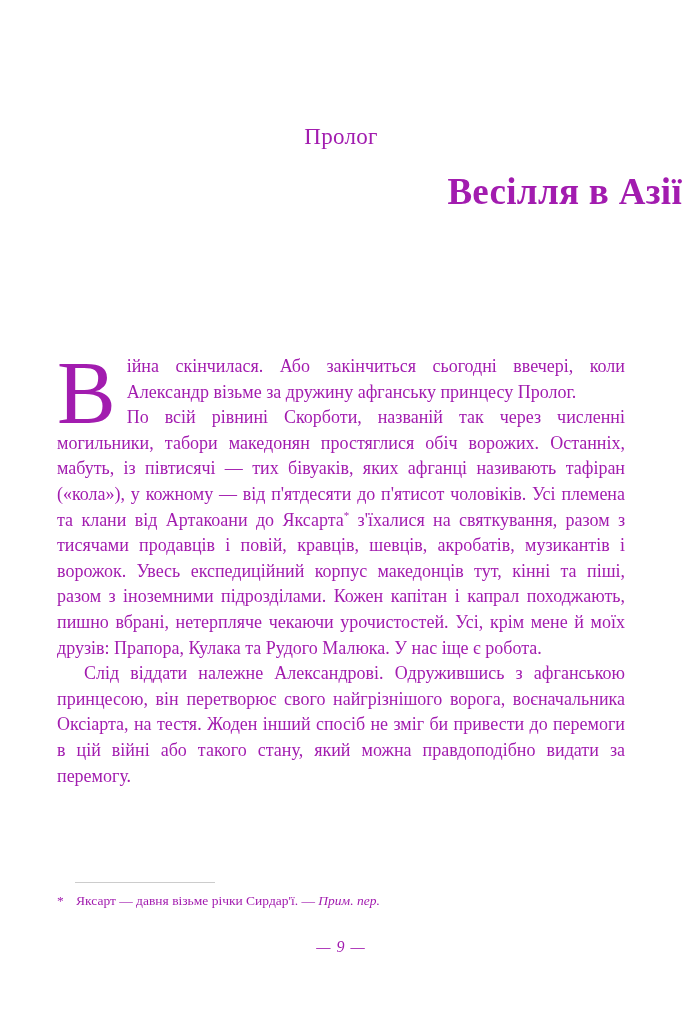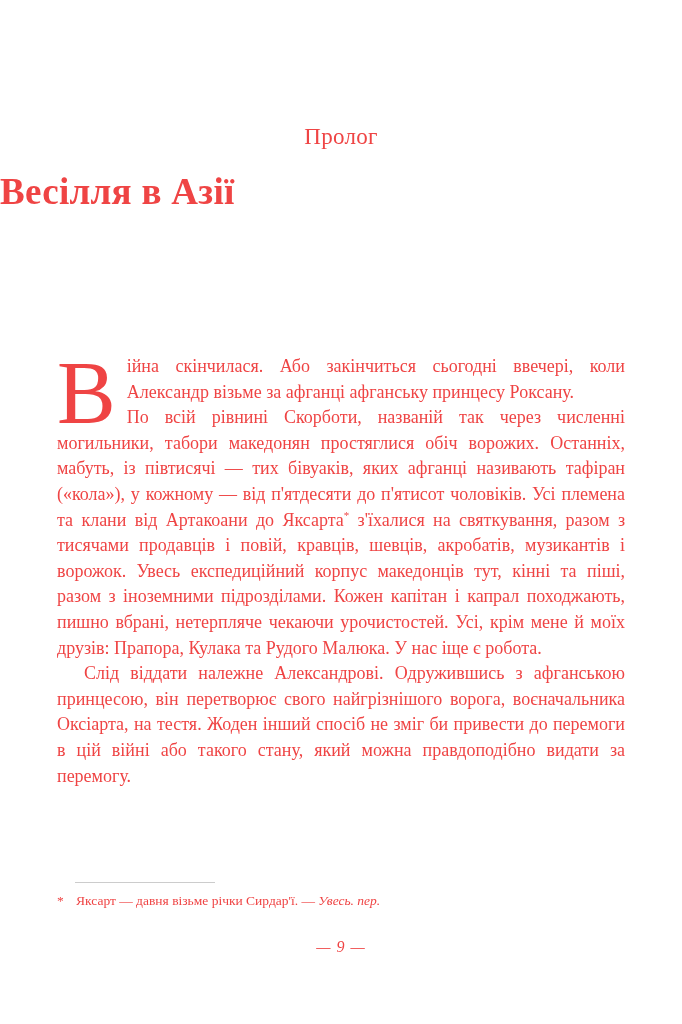--- a/index.html
+++ b/index.html
@@ -4,33 +4,33 @@
 <style>
   * { margin: 0; padding: 0; box-sizing: border-box; }
   html, body { background: #ffffff; }
   .page {
     position: relative;
     width: 682px;
     height: 1024px;
     margin: 0 auto;
     background: #ffffff;
     font-family: "Liberation Serif", "DejaVu Serif", serif;
-    color: #ef4444;
+    color: #a21caf;
     overflow: hidden;
   }
   .kicker {
     margin-top: 124px;
     text-align: center;
     font-size: 23px;
     font-weight: normal;
     letter-spacing: 0.3px;
   }
   .title {
     margin-top: 20px;
-    text-align: left;
+    text-align: right;
     font-size: 37px;
     font-weight: bold;
     letter-spacing: 0.3px;
   }
   .body-text {
     position: absolute;
     left: 57px;
     right: 57px;
     top: 354px;
     font-size: 18px;
@@ -86,31 +86,31 @@
 <body>
 
 <div class="page">
 
   <div class="kicker">Пролог</div>
 
   <h1 class="title">Весілля в Азії</h1>
 
   <div class="body-text">
 
-    <p class="para"><span class="dropcap">В</span><span>ійна скінчилася. Або закінчиться сьогодні ввечері, коли Александр візьме за афганці афганську принцесу Роксану.</span></p>
+    <p class="para"><span class="dropcap">В</span><span>ійна скінчилася. Або закінчиться сьогодні ввечері, коли Александр візьме за дружину афганську принцесу Пролог.</span></p>
 
     <p class="para"><span>По всій рівнині Скорботи, названій так через численні могильники, табори македонян простяглися обіч ворожих. Останніх, мабуть, із півтисячі — тих бівуаків, яких афганці називають тафіран («кола»), у кожному — від п'ятдесяти до п'ятисот чоловіків. Усі племена та клани від Артакоани до Яксарта</span><sup class="fn-ref">*</sup><span> з'їхалися на святкування, разом з тисячами продавців і повій, кравців, шевців, акробатів, музикантів і ворожок. Увесь експедиційний корпус македонців тут, кінні та піші, разом з іноземними підрозділами. Кожен капітан і капрал походжають, пишно вбрані, нетерпляче чекаючи урочистостей. Усі, крім мене й моїх друзів: Прапора, Кулака та Рудого Малюка. У нас іще є робота.</span></p>
 
     <p class="para indent">Слід віддати належне Александрові. Одружившись з афганською принцесою, він перетворює свого найгрізнішого ворога, воєначальника Оксіарта, на тестя. Жоден інший спосіб не зміг би привести до перемоги в цій війні або такого стану, який можна правдоподібно видати за перемогу.</p>
 
   </div>
 
   <div class="footnote-area">
     <div class="fn-rule"></div>
     <div class="fn-line">
       <span class="fn-marker">*</span>
-      <span class="fn-text"><span>Яксарт — давня візьме річки Сирдар'ї. — </span><span class="fn-attr">Увесь. пер.</span></span>
+      <span class="fn-text"><span>Яксарт — давня візьме річки Сирдар'ї. — </span><span class="fn-attr">Прим. пер.</span></span>
     </div>
   </div>
 
   <div class="page-number">— 9 —</div>
 
 </div>
 
 </body></html>

